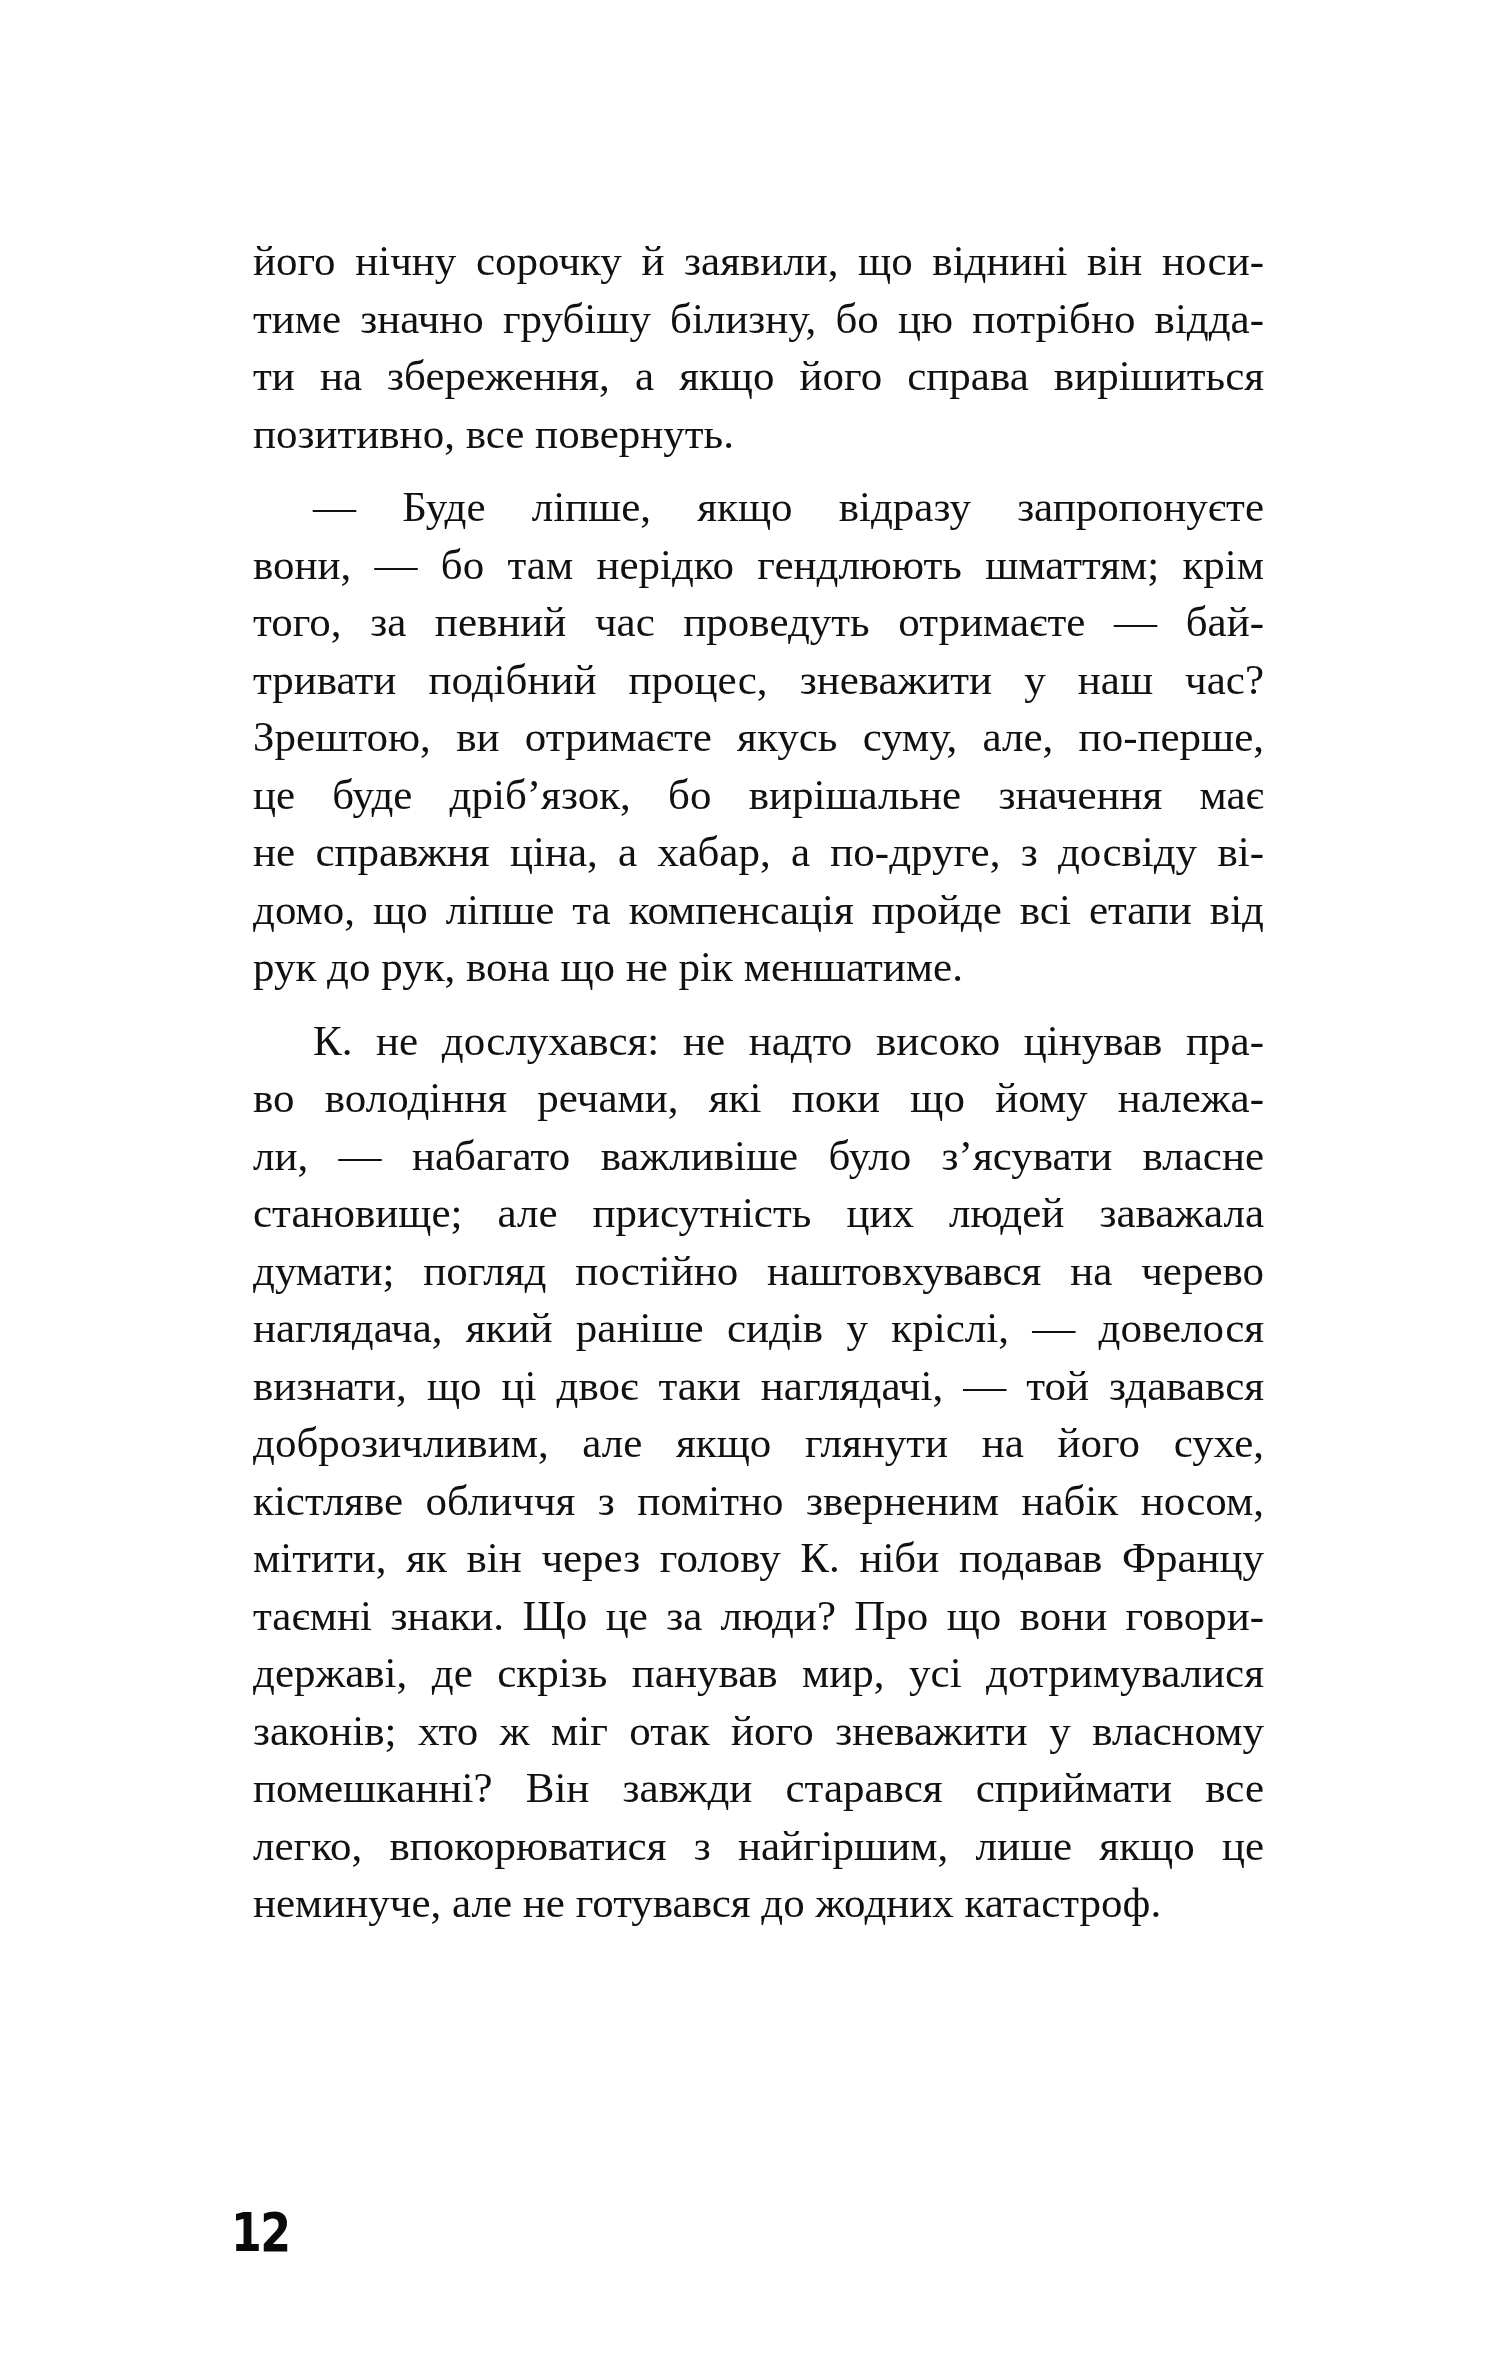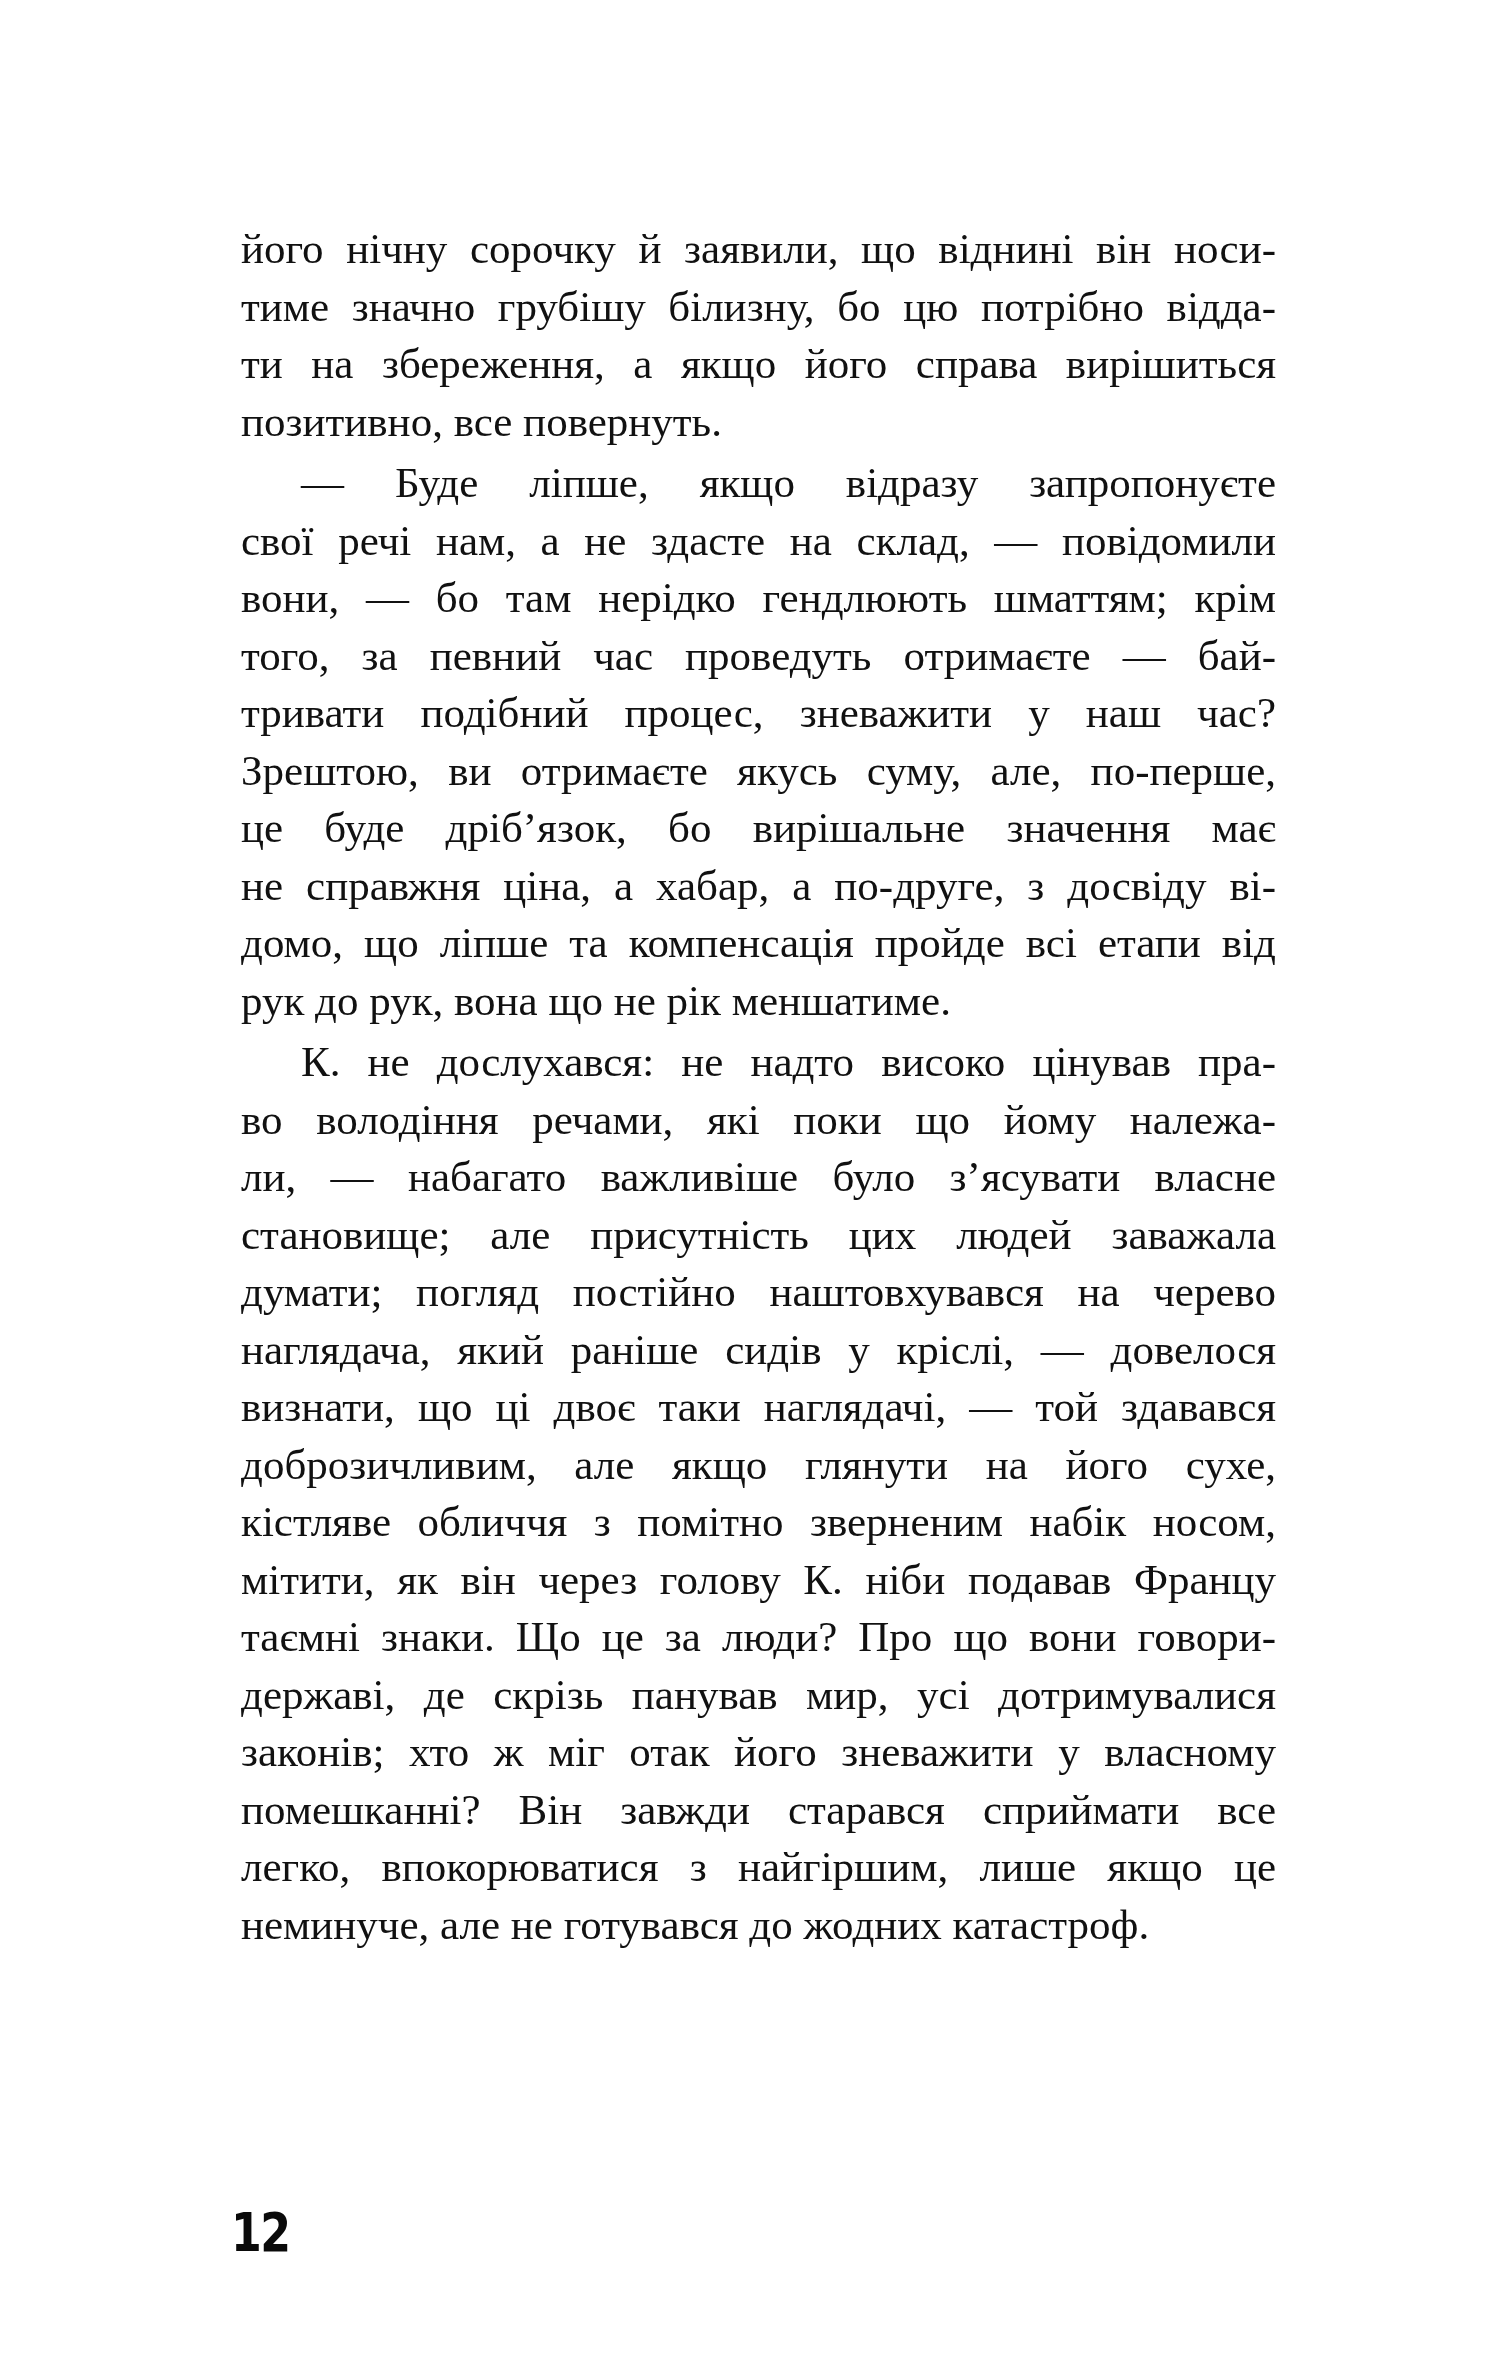--- a/index.html
+++ b/index.html
@@ -18,21 +18,21 @@
   }
   .text-block {
     position: absolute;
     left: 237px;
     top: 216px;
     width: 1043px;
     font-size: 43px;
     line-height: 57.5px;
     letter-spacing: 0;
   }
-  .para { margin: 4px; padding: 0; }
+  .para { margin: 16px; padding: 0; }
   .line {
     height: 57.5px;
     overflow: hidden;
     text-align: justify;
     text-align-last: justify;
     white-space: normal;
   }
   .line.plast {
     text-align: center;
     text-align-last: left;
@@ -62,21 +62,20 @@
 
     <div class="para">
       <div class="line">його нічну сорочку й заявили, що віднині він носи-</div>
       <div class="line">тиме значно грубішу білизну, бо цю потрібно відда-</div>
       <div class="line">ти на збереження, а якщо його справа вирішиться</div>
       <div class="line plast">позитивно, все повернуть.</div>
     </div>
 
     <div class="para">
       <div class="line pfirst">— Буде ліпше, якщо відразу запропонуєте</div>
-      <div class="line">свої речі нам, а не здасте на склад, — повідомили</div>
       <div class="line">вони, — бо там нерідко гендлюють шматтям; крім</div>
       <div class="line">того, за певний час проведуть отримаєте — бай-</div>
       <div class="line">тривати подібний процес, зневажити у наш час?</div>
       <div class="line">Зрештою, ви отримаєте якусь суму, але, по-перше,</div>
       <div class="line">це буде дріб’язок, бо вирішальне значення має</div>
       <div class="line">не справжня ціна, а хабар, а по-друге, з досвіду ві-</div>
       <div class="line">домо, що ліпше та компенсація пройде всі етапи від</div>
       <div class="line plast">рук до рук, вона що не рік меншатиме.</div>
     </div>
 

